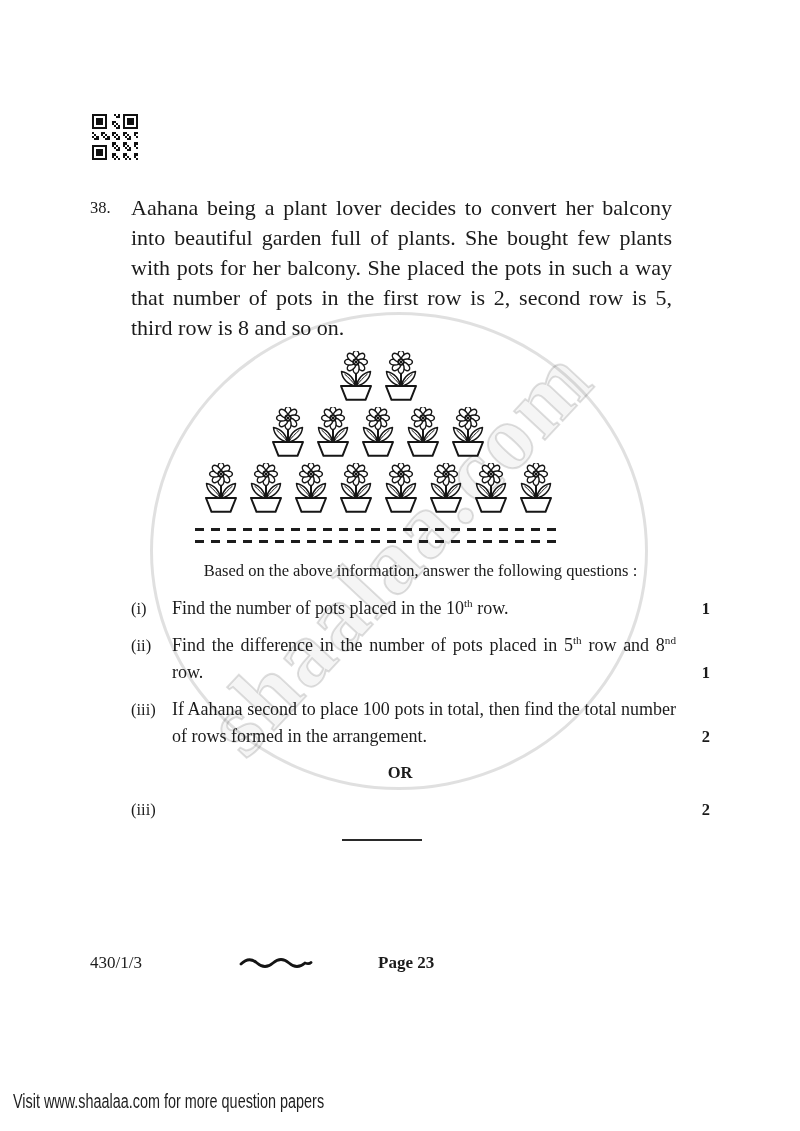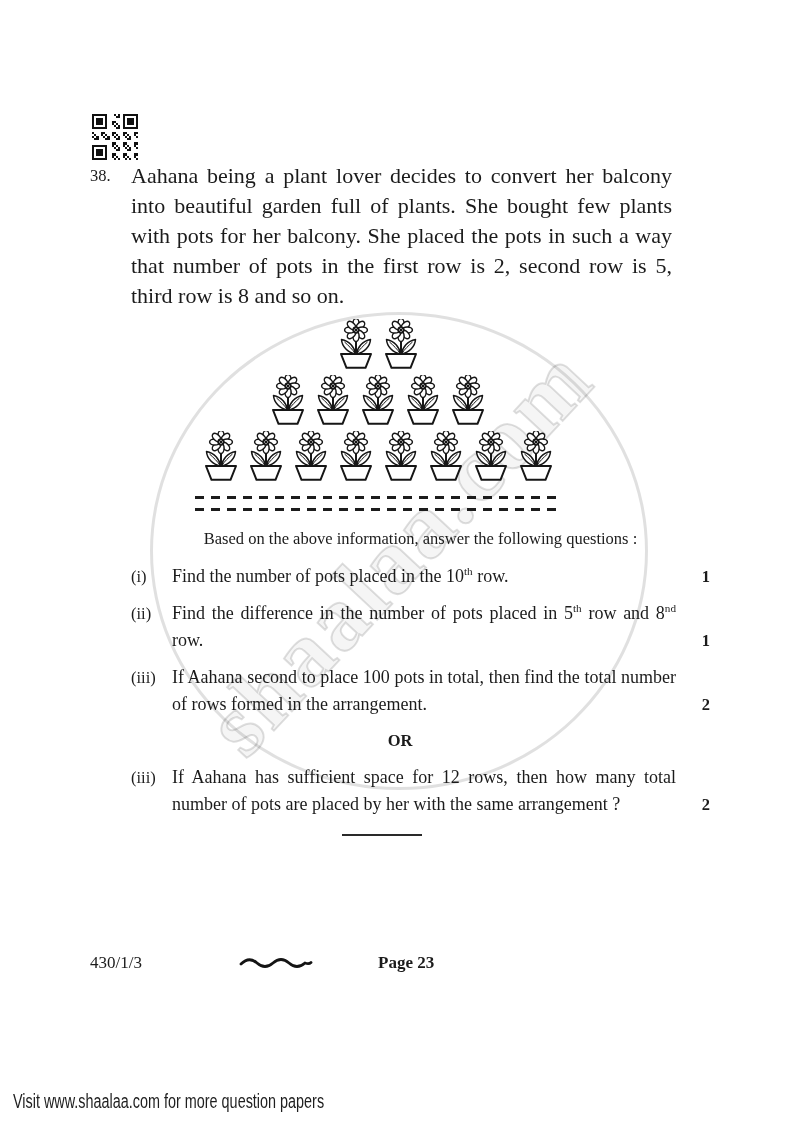--- a/index.html
+++ b/index.html
@@ -18,21 +18,21 @@
     transform:translate(-50%,-50%) rotate(-47deg);
     font-family:"Liberation Serif", serif; font-weight:bold; font-size:92px;
     letter-spacing:3px; white-space:nowrap;
     color:rgba(0,0,0,0.04); -webkit-text-stroke:2px rgba(0,0,0,0.13);
   }
   
   .qr { position:absolute; left:92px; top:114px; width:46px; height:46px; }
   .qr svg { display:block; }
   
   .content { position:absolute; left:90px; top:161px; width:620px; }
-  .q38 { display:flex; }
+  .q38 { display:flex;margin-top:32px; }
   .q-num { width:41px; font-size:16.5px; line-height:29px; }
   .q-par { width:541px; font-size:22px; line-height:30px; text-align:justify; }
   
   .figure { margin-top:8px; width:100%; display:flex; flex-direction:column; align-items:center; position:relative; left:-22px; }
   .pot-row { display:flex; gap:1px; margin-bottom:6px; }
   .pot { display:inline-block; width:44px; height:50px; }
   .dash-line {
     width:366px; height:3px; margin-top:9px;
     background:repeating-linear-gradient(90deg,#1c1c1c 0 9px, transparent 9px 16px);
   }
@@ -530,21 +530,20 @@
     <div class="q-item">
       <div class="q-label">(iii)</div>
       <div class="q-text"><span>If Aahana second to place 100 pots in total, then find the total number of rows formed in the arrangement.</span></div>
       <div class="q-mark">2</div>
     </div>
 
     <div class="or-row">OR</div>
 
     <div class="q-item">
       <div class="q-label">(iii)</div>
-      <div class="q-text"><span>If Aahana has sufficient space for 12 rows, then how many total number of pots are placed by her with the same arrangement ?</span></div>
       <div class="q-mark">2</div>
     </div>
 
     <div class="end-rule"></div>
   </div>
 
   <div class="paper-code">430/1/3</div>
   <div class="squiggle">
     <svg width="76" height="18" viewBox="0 0 76 18">
       <path d="M3,10 Q11,2 19,9 T35,9 T51,9 T67,9 Q71,10.5 73,8.5" fill="none" stroke="#141414" stroke-width="2.8" stroke-linecap="round"></path>

